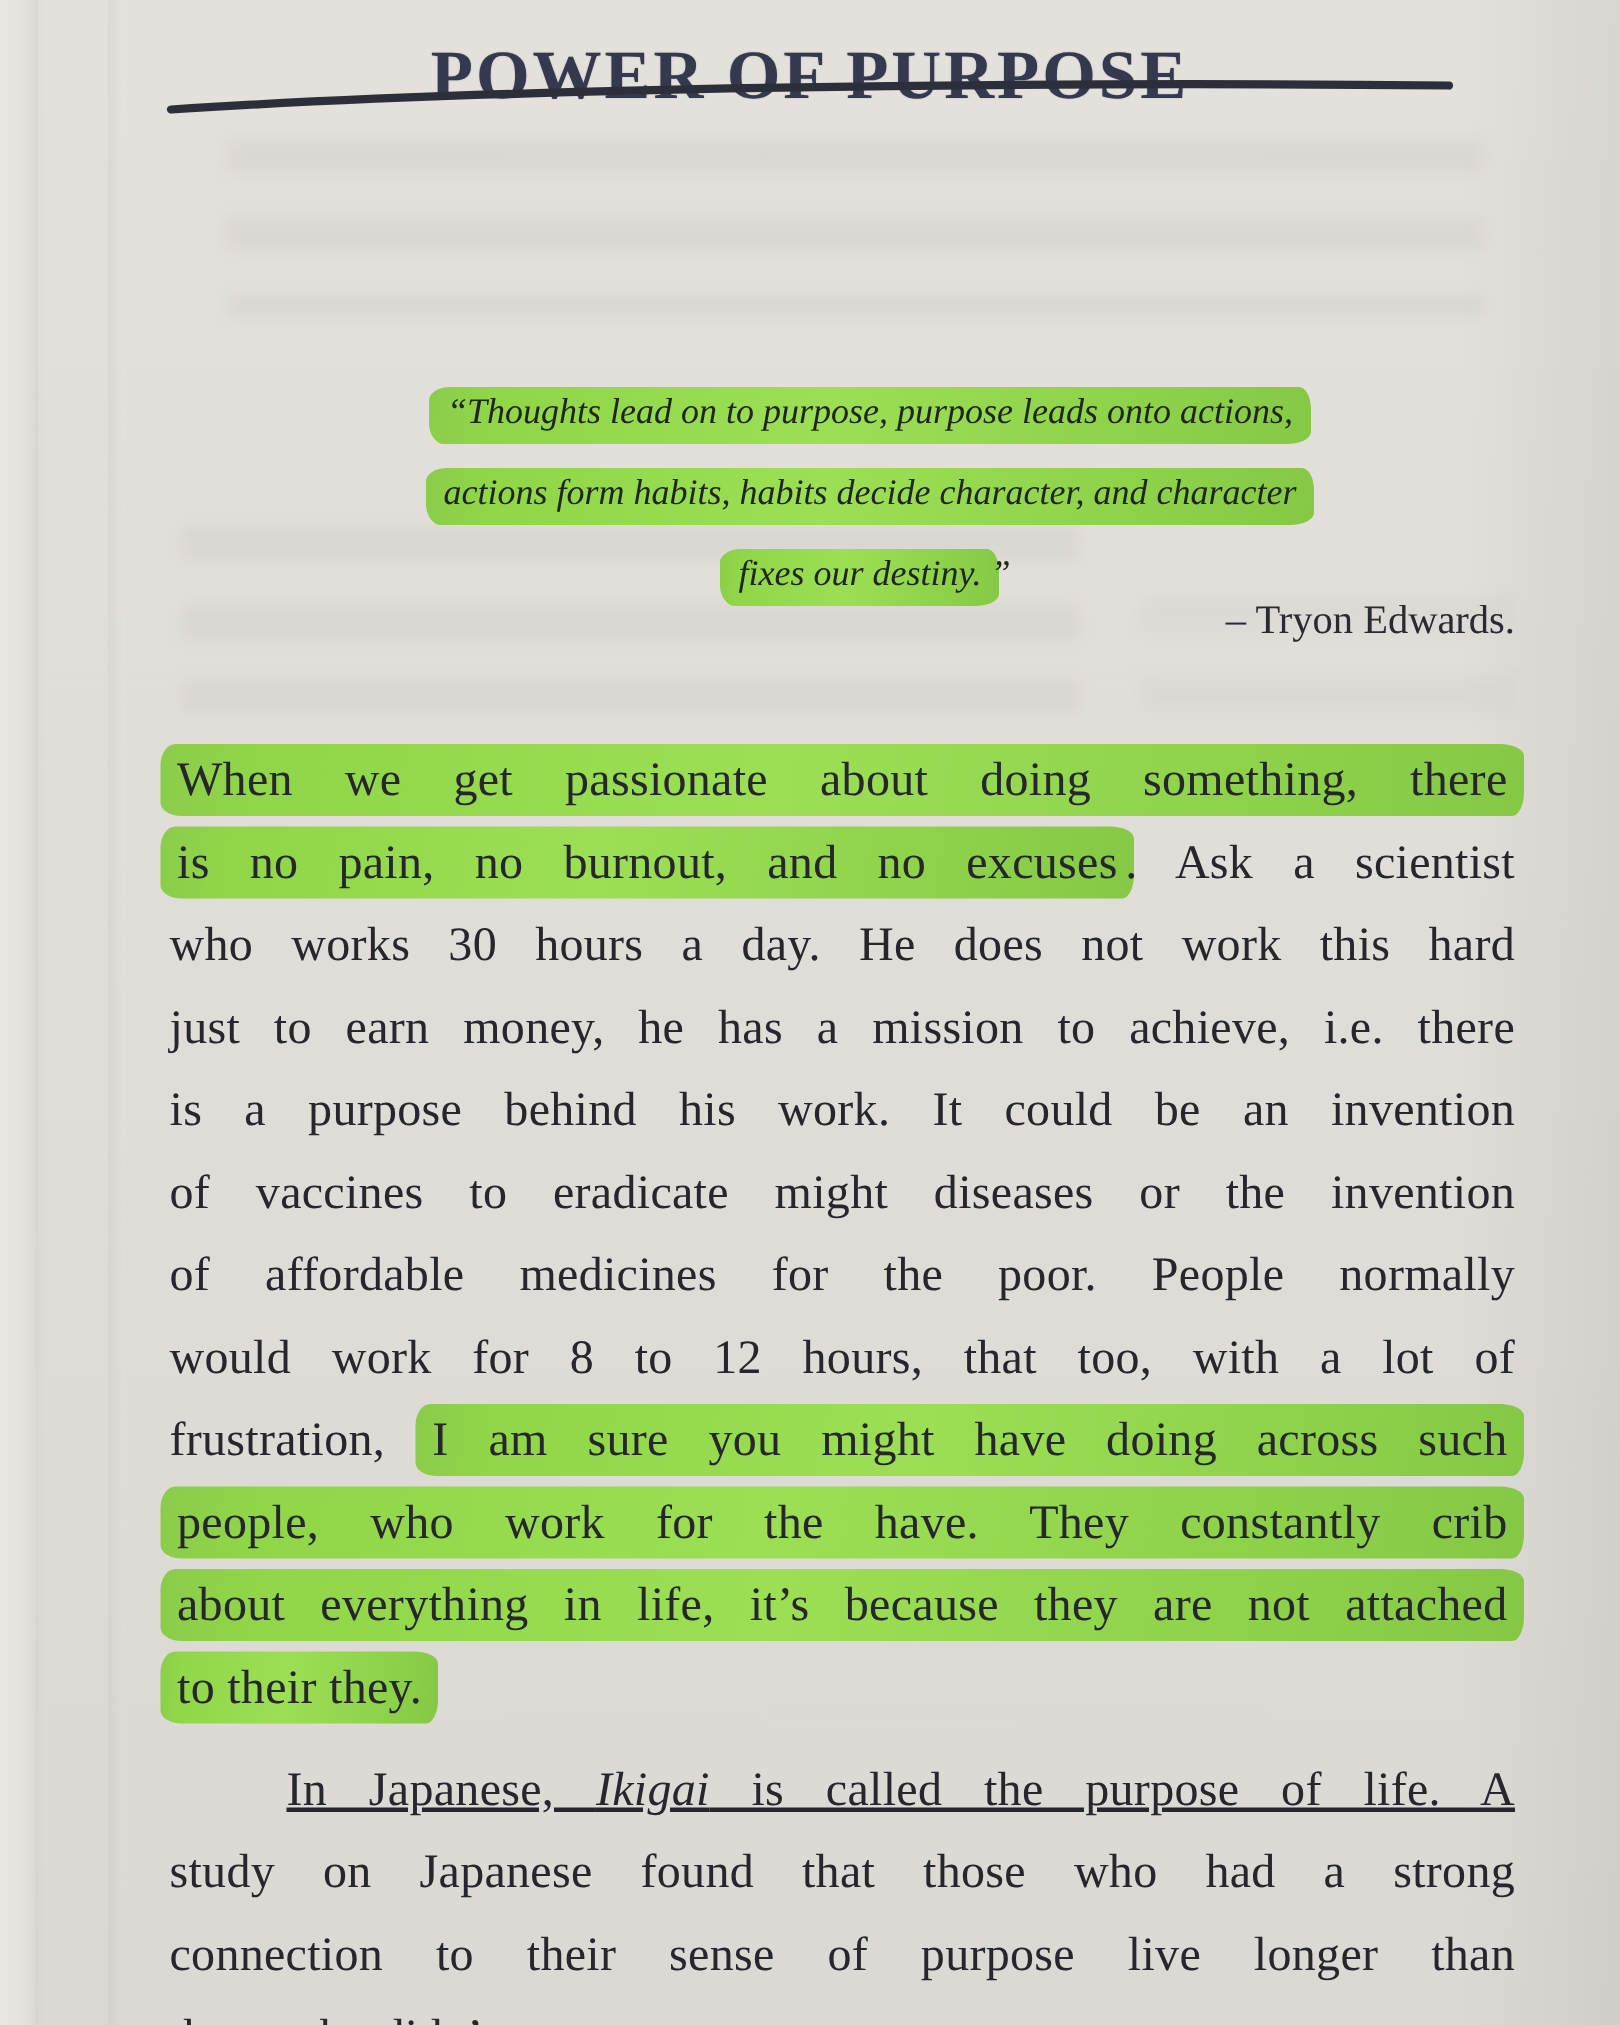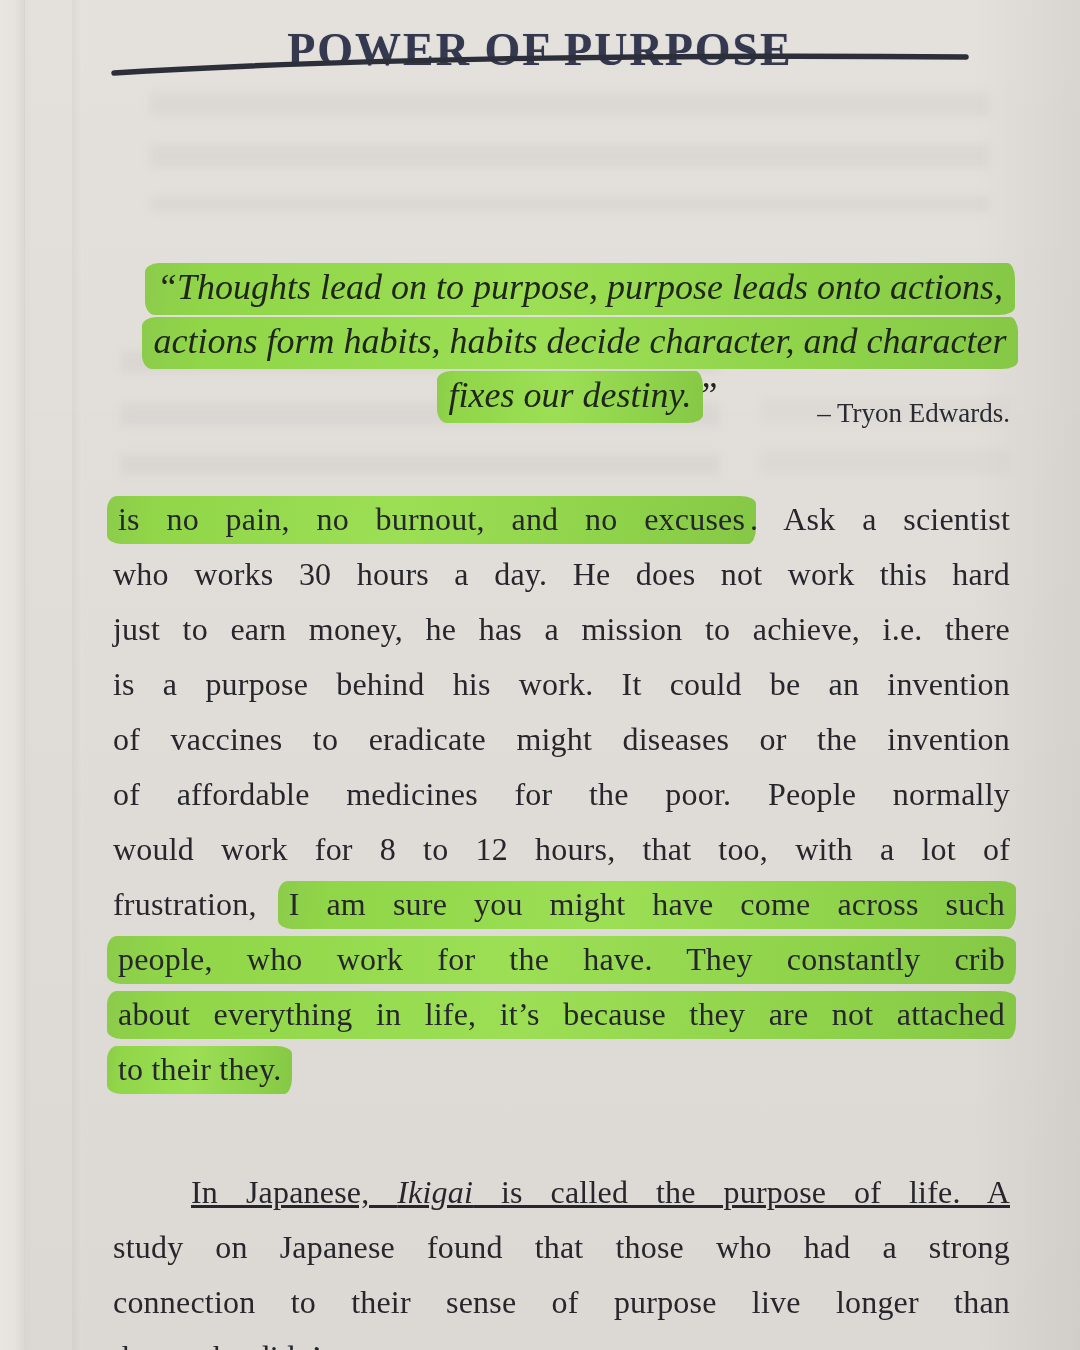--- a/index.html
+++ b/index.html
@@ -37,21 +37,21 @@
     position:absolute;top:-19px;left:0;width:100%;
     text-align:center;font-weight:bold;font-size:46px;line-height:46px;
     letter-spacing:2px;color:var(--title-ink,#353950);
     text-shadow:0 0 1px rgba(53,57,80,0.35);
     margin-top:46px;
   }
   .rule{position:absolute;top:46px;left:108px;}
 
   .quote{
     position:absolute;top:224px;left:95px;width:890px;
-    font-style:italic;font-size:36px;color:#20261c;
+    font-style:italic;font-size:24px;color:#20261c;
   }
   .quote .line{height:54px;line-height:54px;text-align:center;}
 
   .attribution{
     position:absolute;top:398px;right:70px;
     font-size:27px;color:#2a2a32;text-align:right;
   }
 
   .bodytext{
     position:absolute;left:113px;width:897px;font-size:32px;color:#26262c;
@@ -96,28 +96,29 @@
 
   <blockquote class="quote" id="quote">
       <div class="line"><span class="hl">“Thoughts lead on to purpose, purpose leads onto actions,</span></div>
       <div class="line"><span class="hl">actions form habits, habits decide character, and character</span></div>
       <div class="line"><span class="hl">fixes our destiny.</span><span>”</span></div>
     </blockquote>
 
   <div class="attribution">– Tryon Edwards.</div>
 
   <div class="bodytext" id="para1">
+      <div class="line"><span class="hl">When we get passionate about doing something, there</span></div>
       <div class="line"><span class="hl">is no pain, no burnout, and no excuses</span><span>. Ask a scientist</span></div>
       <div class="line"><span>who works 30 hours a day. He does not work this hard</span></div>
       <div class="line"><span>just to earn money, he has a mission to achieve, i.e. there</span></div>
       <div class="line"><span>is a purpose behind his work. It could be an invention</span></div>
       <div class="line"><span>of vaccines to eradicate might diseases or the invention</span></div>
       <div class="line"><span>of affordable medicines for the poor. People normally</span></div>
       <div class="line"><span>would work for 8 to 12 hours, that too, with a lot of</span></div>
-      <div class="line"><span>frustration, </span><span class="hl">I am sure you might have come across such</span></div>
+      <div class="line"><span>frustration, </span><span class="hl">I am sure you might have doing across such</span></div>
       <div class="line"><span class="hl">people, who work for the have. They constantly crib</span></div>
       <div class="line"><span class="hl">about everything in life, it’s because they are not attached</span></div>
       <div class="line last"><span class="hl">to their they.</span></div>
     </div>
   <div class="bodytext" id="para2">
       <div class="line indent"><span>In Japanese, </span><span class="it">Ikigai</span><span> is called the purpose of life. A</span></div>
       <div class="line"><span>study on Japanese found that those who had a strong</span></div>
       <div class="line"><span>connection to their sense of purpose live longer than</span></div>
       <div class="line last clipped"><span>those who didn’t</span></div>
     </div>

